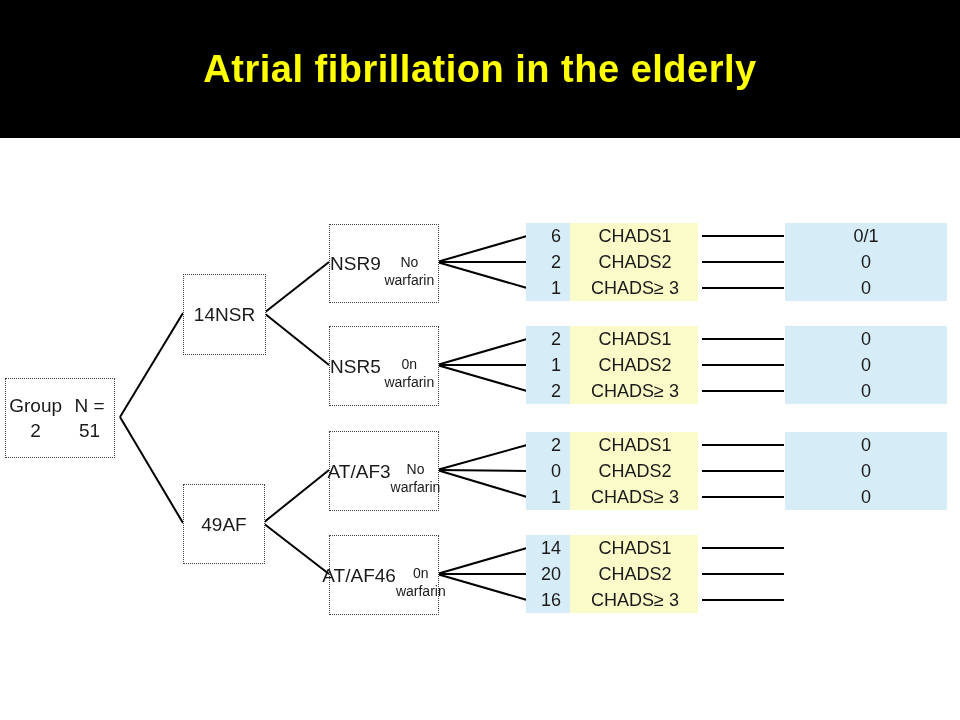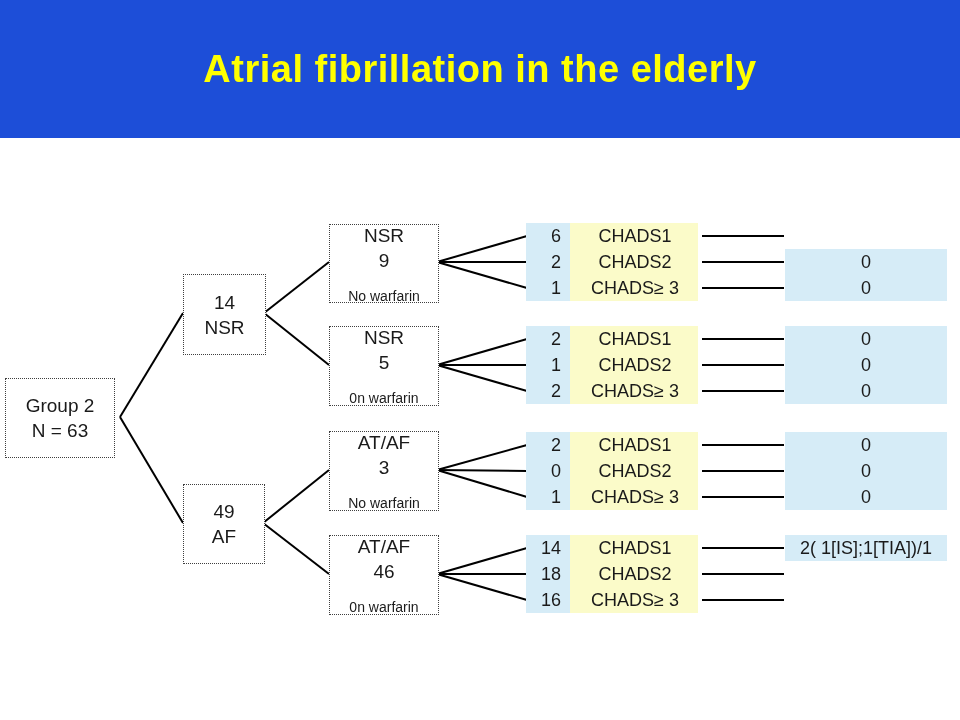--- a/index.html
+++ b/index.html
@@ -2,31 +2,31 @@
 <html><head>
 <meta charset="utf-8">
 <style>
   html,body { margin:0; padding:0; background:#ffffff; }
   .slide {
     position:relative; width:960px; height:720px; overflow:hidden;
     background:#ffffff; font-family:"Liberation Sans", sans-serif;
   }
   .header {
     position:absolute; top:0; left:0; width:960px; height:138px;
-    background:#1d4ed8; display:flex; align-items:center; justify-content:center;
+    background:#000000; display:flex; align-items:center; justify-content:center;
   }
   .title {
     color:#ffff00; font-size:38px; font-weight:bold; letter-spacing:0.5px;
   }
   .diagram { position:absolute; top:0; left:0; width:960px; height:720px; }
   svg.connectors { position:absolute; top:0; left:0; width:960px; height:720px; }
   svg.connectors line { stroke:#000000; stroke-width:2; }
   .box {
     position:absolute; border:1px dotted #3f3f3f; background:#ffffff;
-    display:flex; flex-direction:column; align-items:center; justify-content:center;
+    display:flex; flex-direction:row; align-items:center; justify-content:center;
     color:#1a1a1a; text-align:center;
   }
   .box .main { font-size:19px; line-height:25px; }
   .box .sub  { font-size:14px; line-height:18px; margin-top:14px; }
   .grp { position:absolute; left:526px; width:421px; }
   .row { display:flex; height:26px; font-size:18px; color:#1a1a1a; }
   .cell-n {
     width:44px; background:#d6ecf7; text-align:right;
     padding-right:9px; box-sizing:border-box; line-height:26px;
   }
@@ -87,21 +87,21 @@
       <line x1="702" y1="445" x2="784" y2="445"></line>
       <line x1="702" y1="471" x2="784" y2="471"></line>
       <line x1="702" y1="497" x2="784" y2="497"></line>
       <line x1="702" y1="548" x2="784" y2="548"></line>
       <line x1="702" y1="574" x2="784" y2="574"></line>
       <line x1="702" y1="600" x2="784" y2="600"></line>
     </svg>
 
     <div class="box" style="left:5px; top:378px; width:108px; height:78px;">
       <div class="main">Group 2</div>
-      <div class="main">N = 63</div>
+      <div class="main">N = 51</div>
     </div>
 
     <div class="box" style="left:183px; top:274px; width:81px; height:79px;">
       <div class="main">14</div>
       <div class="main">NSR</div>
     </div>
     <div class="box" style="left:183px; top:484px; width:80px; height:78px;">
       <div class="main">49</div>
       <div class="main">AF</div>
     </div>
@@ -128,20 +128,21 @@
     </div>
 
     <div class="grp" style="top:223px;">
       <div class="row">
         <div class="cell-n">6</div>
         <div class="cell-label">
           <span>CHADS</span>
           <span>1</span>
         </div>
         <div class="gap"></div>
+        <div class="cell-out">0/1</div>
       </div>
       <div class="row">
         <div class="cell-n">2</div>
         <div class="cell-label">
           <span>CHADS</span>
           <span>2</span>
         </div>
         <div class="gap"></div>
         <div class="cell-out">0</div>
       </div>
@@ -217,24 +218,23 @@
     </div>
 
     <div class="grp" style="top:535px;">
       <div class="row">
         <div class="cell-n">14</div>
         <div class="cell-label">
           <span>CHADS</span>
           <span>1</span>
         </div>
         <div class="gap"></div>
-        <div class="cell-out">2( 1[IS];1[TIA])/1</div>
-      </div>
-      <div class="row">
-        <div class="cell-n">18</div>
+      </div>
+      <div class="row">
+        <div class="cell-n">20</div>
         <div class="cell-label">
           <span>CHADS</span>
           <span>2</span>
         </div>
         <div class="gap"></div>
       </div>
       <div class="row">
         <div class="cell-n">16</div>
         <div class="cell-label">
           <span>CHADS</span>

